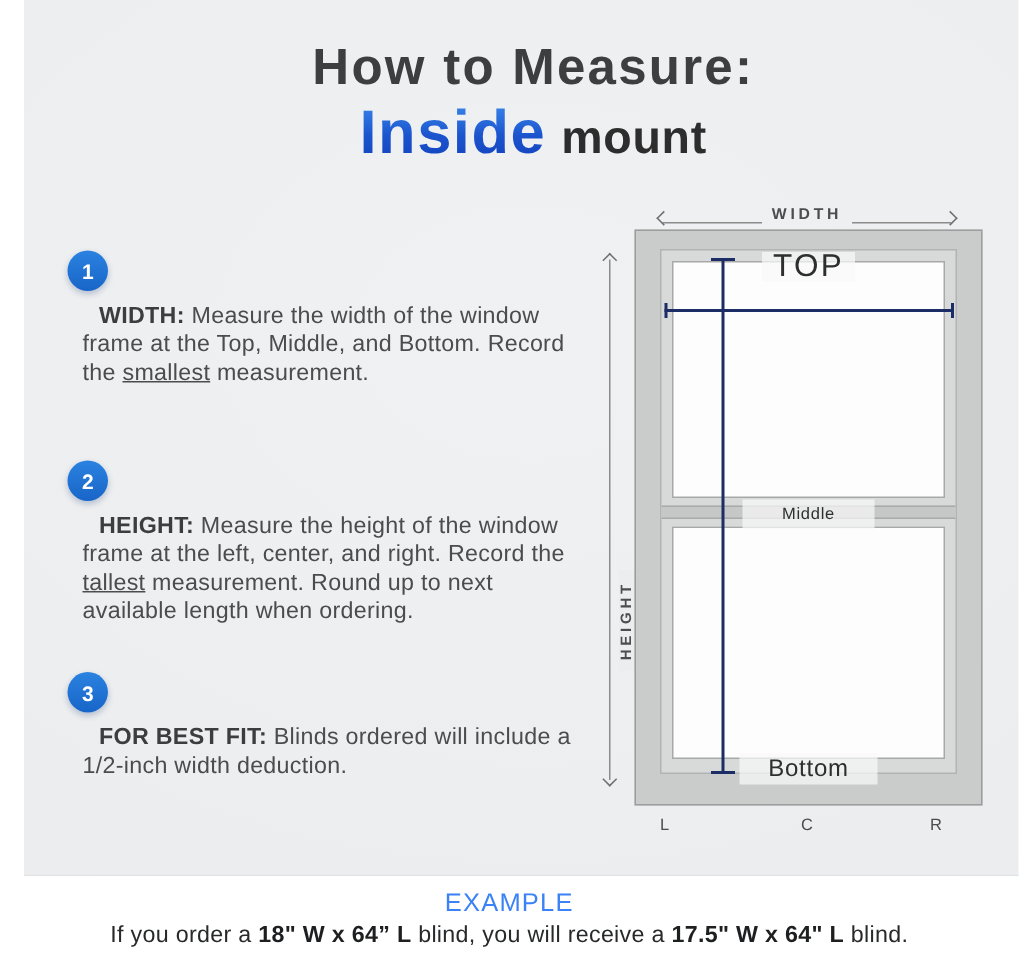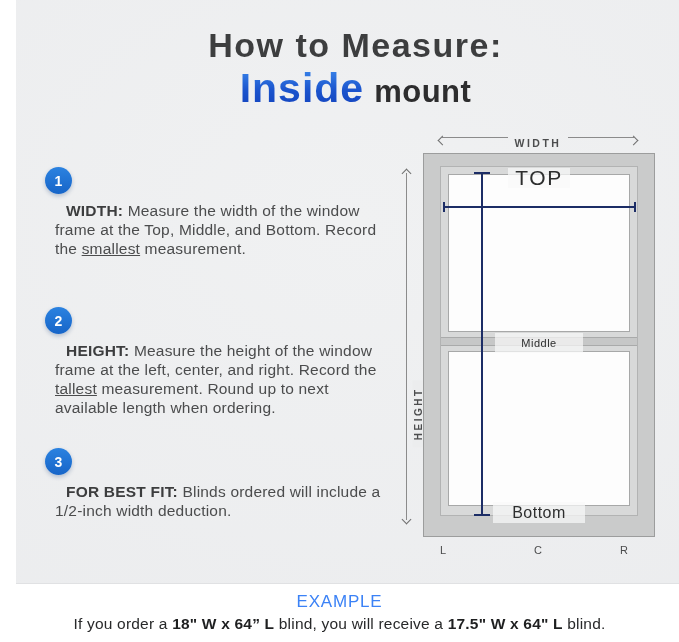--- a/index.html
+++ b/index.html
@@ -40,21 +40,21 @@
   .step-text {
     margin-top:7px; padding-left:12px;
     font-size:15.5px; line-height:19px; color:#4b4c4d; letter-spacing:0.2px;
   }
   .step-lead { font-weight:700; color:#3c3d3e;margin-left:11px; }
   .step-underline { text-decoration:underline; }
 
   
   .width-meas {
     position:absolute; left:423px; top:137px; width:198px; height:12px;
-    display:flex; align-items:flex-start;
+    display:flex; align-items:flex-end;
   }
   .meas-hline { flex:1; height:1px; background:#8b8b8b; }
   .width-meas-label {
     font-size:10.5px; font-weight:700; color:#4c4d4e; letter-spacing:2.5px;
     padding:0 7px; white-space:nowrap;
   }
   .chev { width:7px; height:7px; flex:none; }
   .chev-left  { border-left:1.5px solid #6f6f6f; border-bottom:1.5px solid #6f6f6f; transform:rotate(45deg); margin-right:-4px; }
   .chev-right { border-right:1.5px solid #6f6f6f; border-top:1.5px solid #6f6f6f; transform:rotate(45deg); margin-left:-4px; }
   .chev-up    { border-left:1.5px solid #6f6f6f; border-top:1.5px solid #6f6f6f; transform:rotate(45deg); margin-bottom:-4px; }

